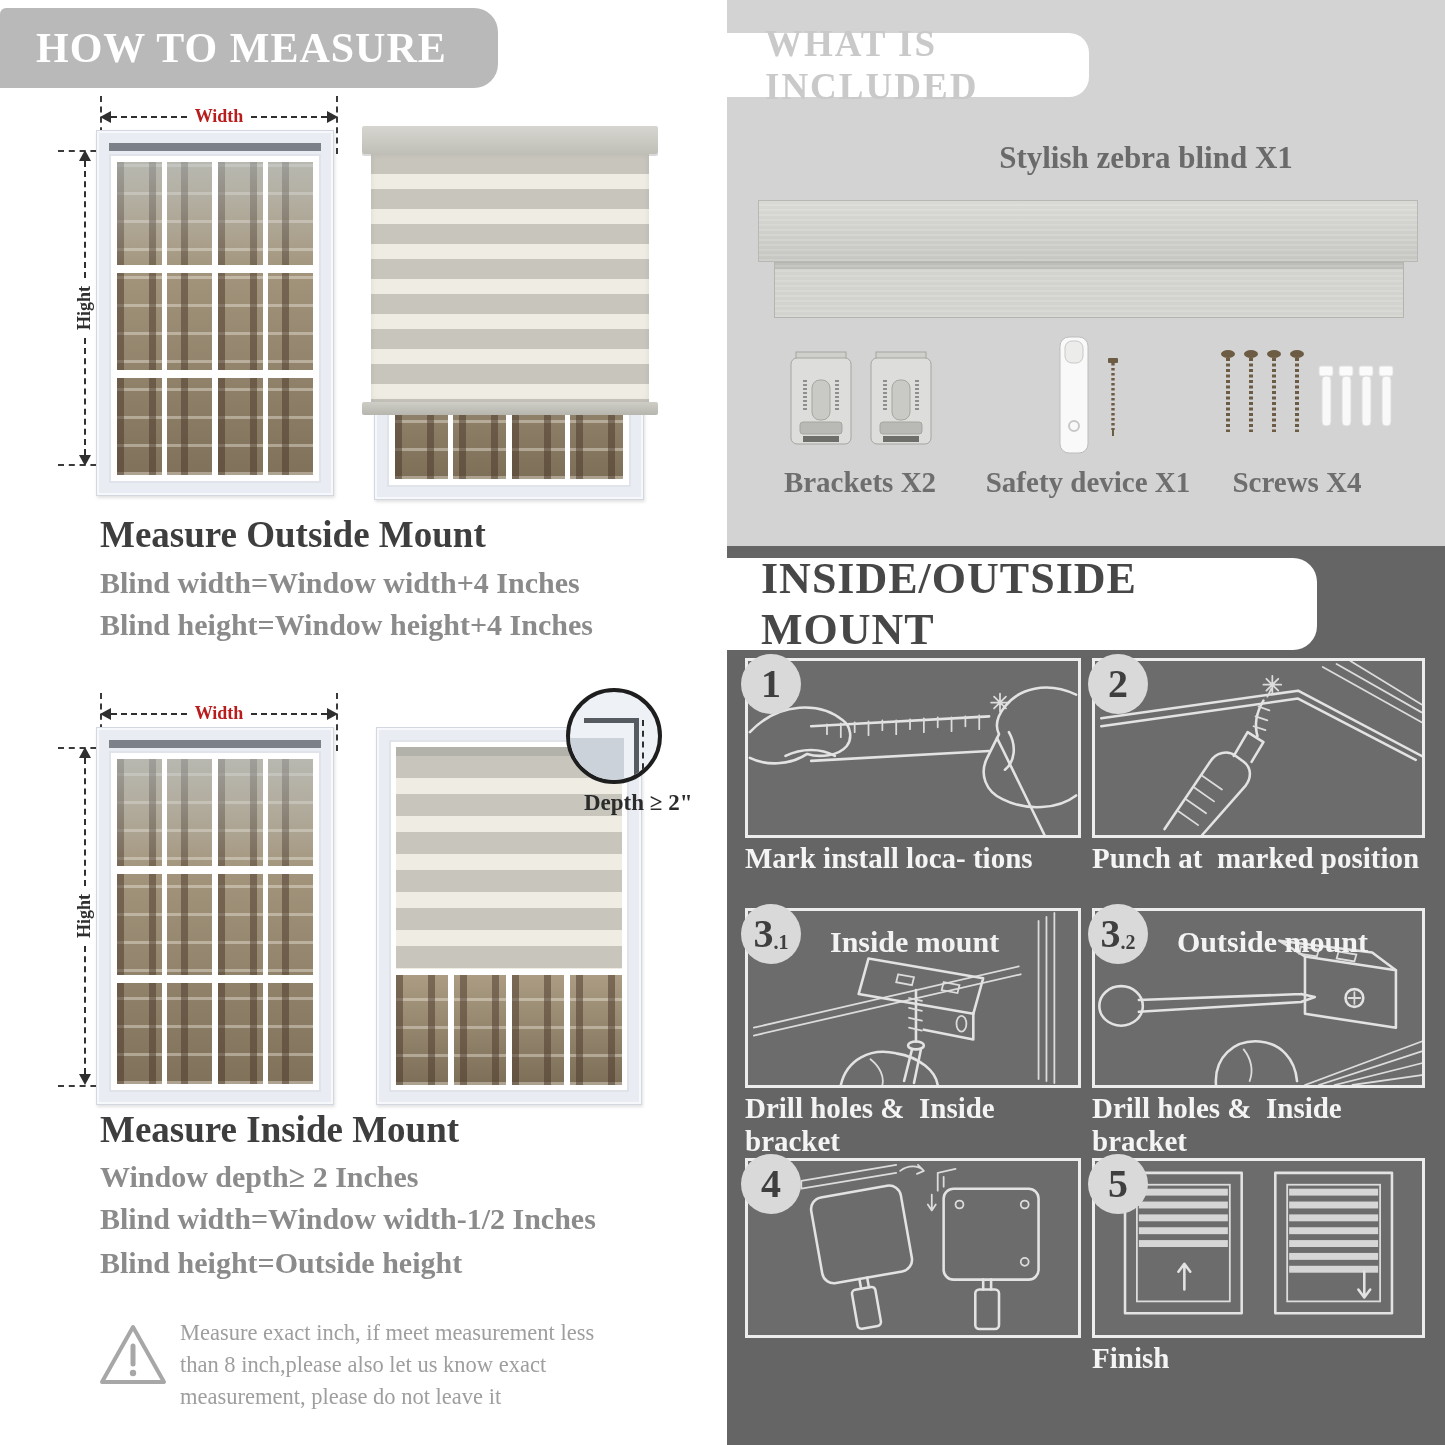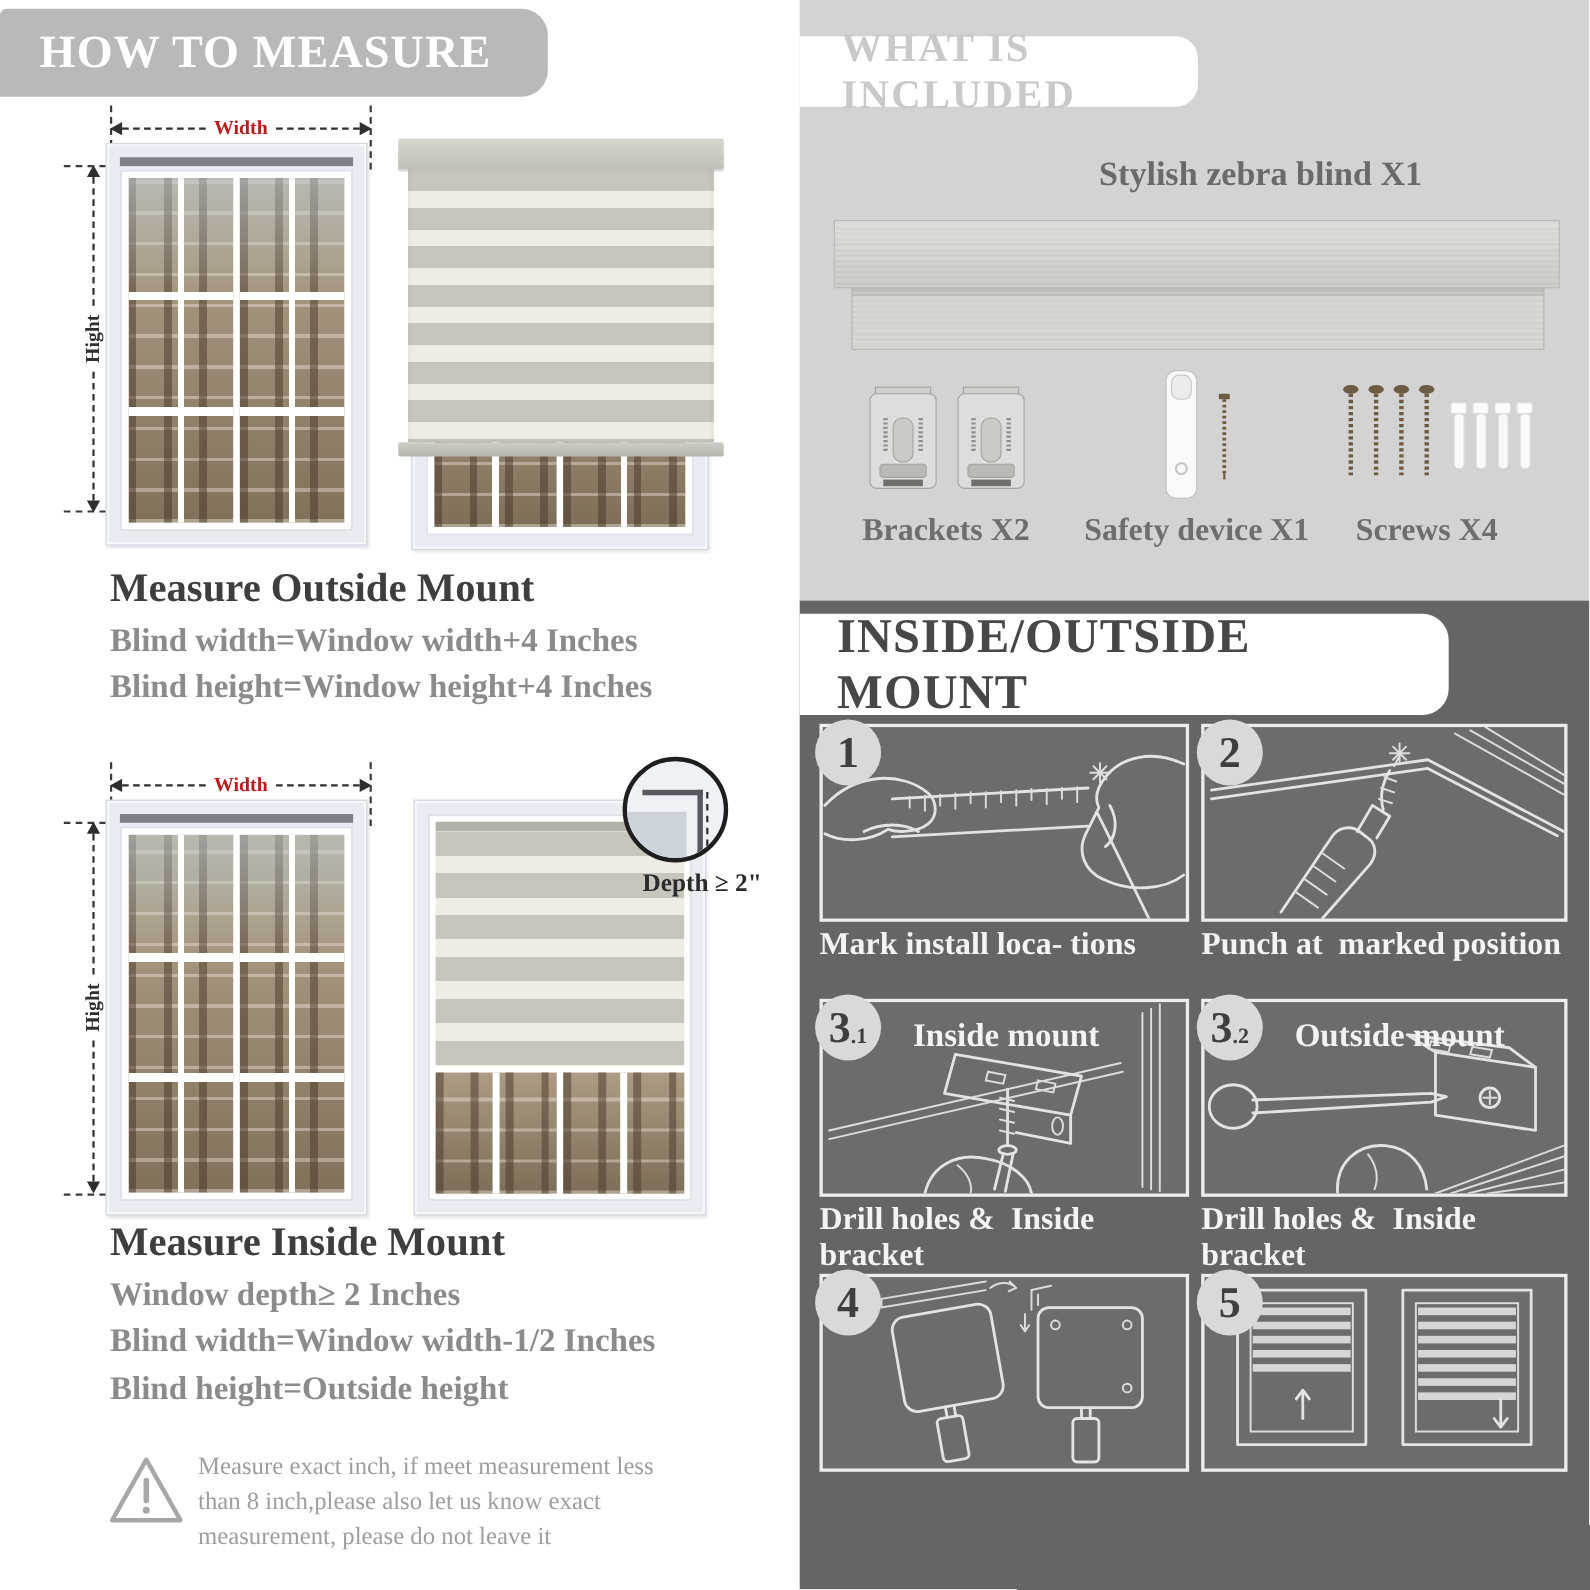--- a/index.html
+++ b/index.html
@@ -463,16 +463,17 @@
               <rect x="196" y="41" width="90" height="7"></rect>
             <rect x="196" y="54" width="90" height="7"></rect>
               <rect x="196" y="67" width="90" height="7"></rect>
             <rect x="196" y="80" width="90" height="7"></rect>
               <rect x="196" y="93" width="90" height="7"></rect>
             <rect x="196" y="106" width="90" height="7"></rect>
           </g>
           <path class="ln" d="M272,112 L272,136 M266,130 L272,138 L278,130"></path>
         </svg>
       </div>
+      <div class="step-caption">Finish</div>
     </div>
   </section>
 
 </div>
 
 </body></html>

